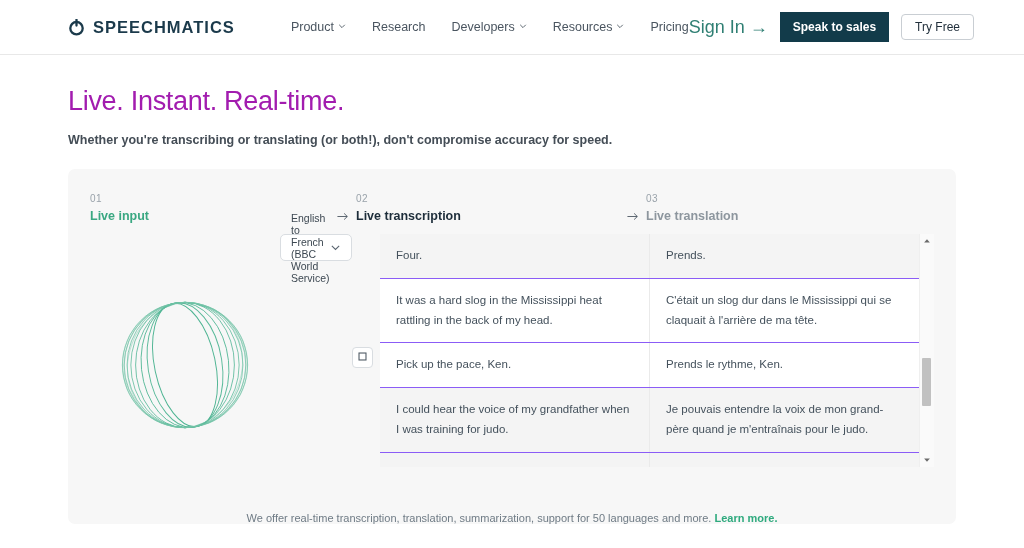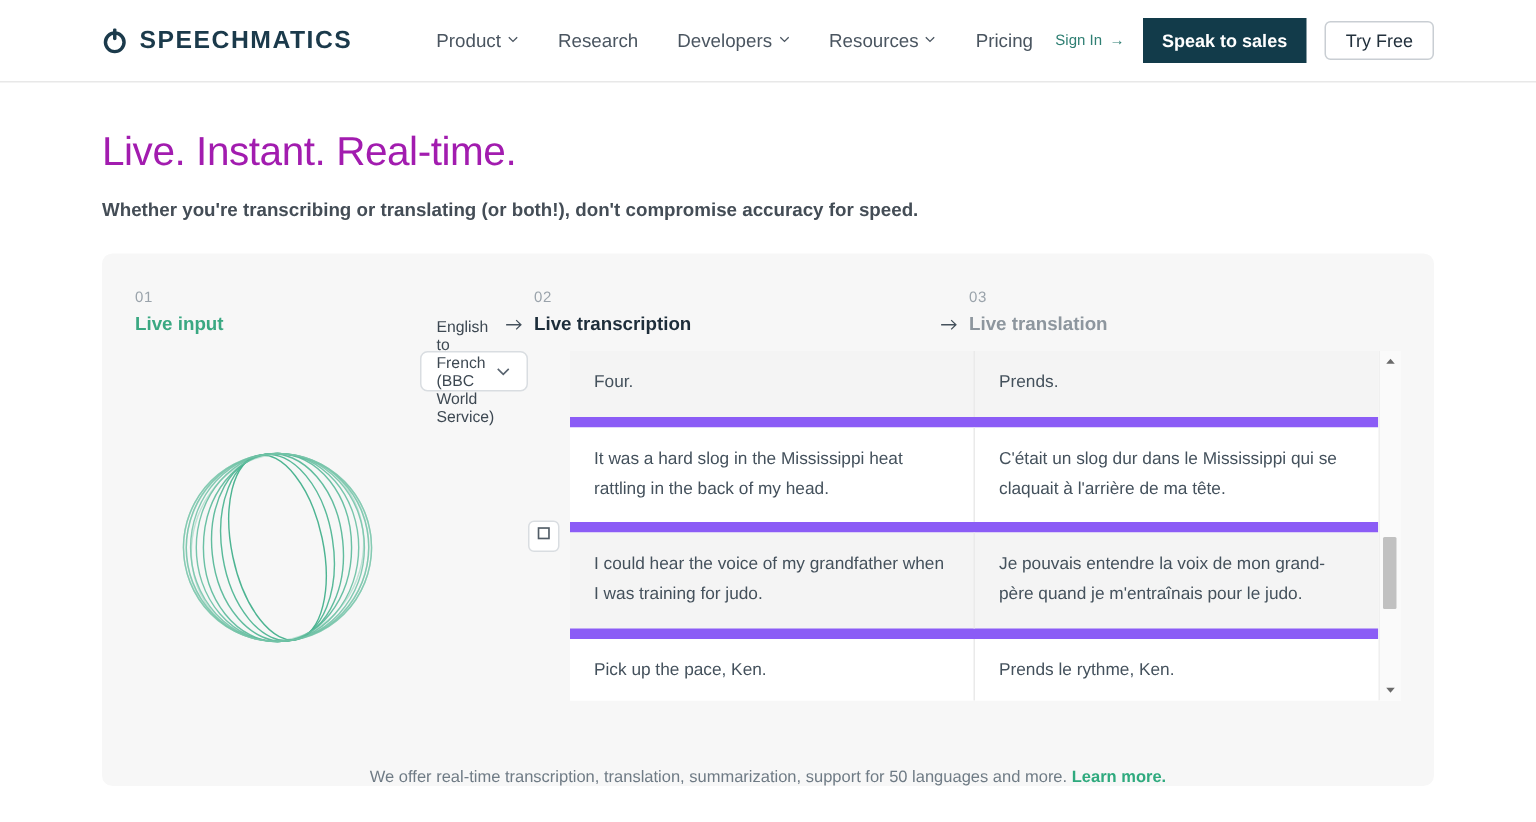--- a/index.html
+++ b/index.html
@@ -50,21 +50,21 @@
     margin-top: -2px;
   }
   .chev svg { display: block; }
   .header-right {
     margin-left: auto;
     display: flex;
     align-items: center;
     gap: 12px;
   }
   .signin {
-    font-size: 10px;
+    font-size: 18px;
     color: #2f7f73;
     display: flex;
     align-items: center;
     gap: 5px;
     cursor: pointer;
     white-space: nowrap;
   }
   .btn-primary {
     background: #123b4a;
     color: #ffffff;
@@ -249,21 +249,21 @@
     overflow: hidden;
     height: 233px;
   }
   .table-scroller {
     position: absolute;
     inset: 0 15px 0 0;
     overflow: hidden;
   }
   .t-row {
     display: flex;
-    border-bottom: 7px solid #8b5cf6;
+    border-bottom: 1px solid #8b5cf6;
   }
   .t-row.alt { background: #f4f4f4; }
   .t-row.plain { background: #ffffff; }
   .t-cell {
     font-size: 11.5px;
     line-height: 1.72;
     color: #44515c;
     padding: 12px 16px 12px 16px;
   }
   .t-cell.src { width: 270px; border-right: 1px solid #eaeaea; }
@@ -474,28 +474,28 @@
           <div class="t-row alt">
             <div class="t-cell src">Four.</div>
             <div class="t-cell tgt">Prends.</div>
           </div>
 
           <div class="t-row plain">
             <div class="t-cell src">It was a hard slog in the Mississippi heat rattling in the back of my head.</div>
             <div class="t-cell tgt">C'était un slog dur dans le Mississippi qui se claquait à l'arrière de ma tête.</div>
           </div>
 
+          <div class="t-row plain">
+            <div class="t-cell src">Pick up the pace, Ken.</div>
+            <div class="t-cell tgt">Prends le rythme, Ken.</div>
+          </div>
+
           <div class="t-row alt">
             <div class="t-cell src">I could hear the voice of my grandfather when I was training for judo.</div>
             <div class="t-cell tgt">Je pouvais entendre la voix de mon grand-père quand je m'entraînais pour le judo.</div>
-          </div>
-
-          <div class="t-row plain">
-            <div class="t-cell src">Pick up the pace, Ken.</div>
-            <div class="t-cell tgt">Prends le rythme, Ken.</div>
           </div>
 
           <div class="t-row alt">
             <div class="t-cell src">No slacking.</div>
             <div class="t-cell tgt">Pas de relâchement.</div>
           </div>
 
         </div>
 
         <div class="sbar">

